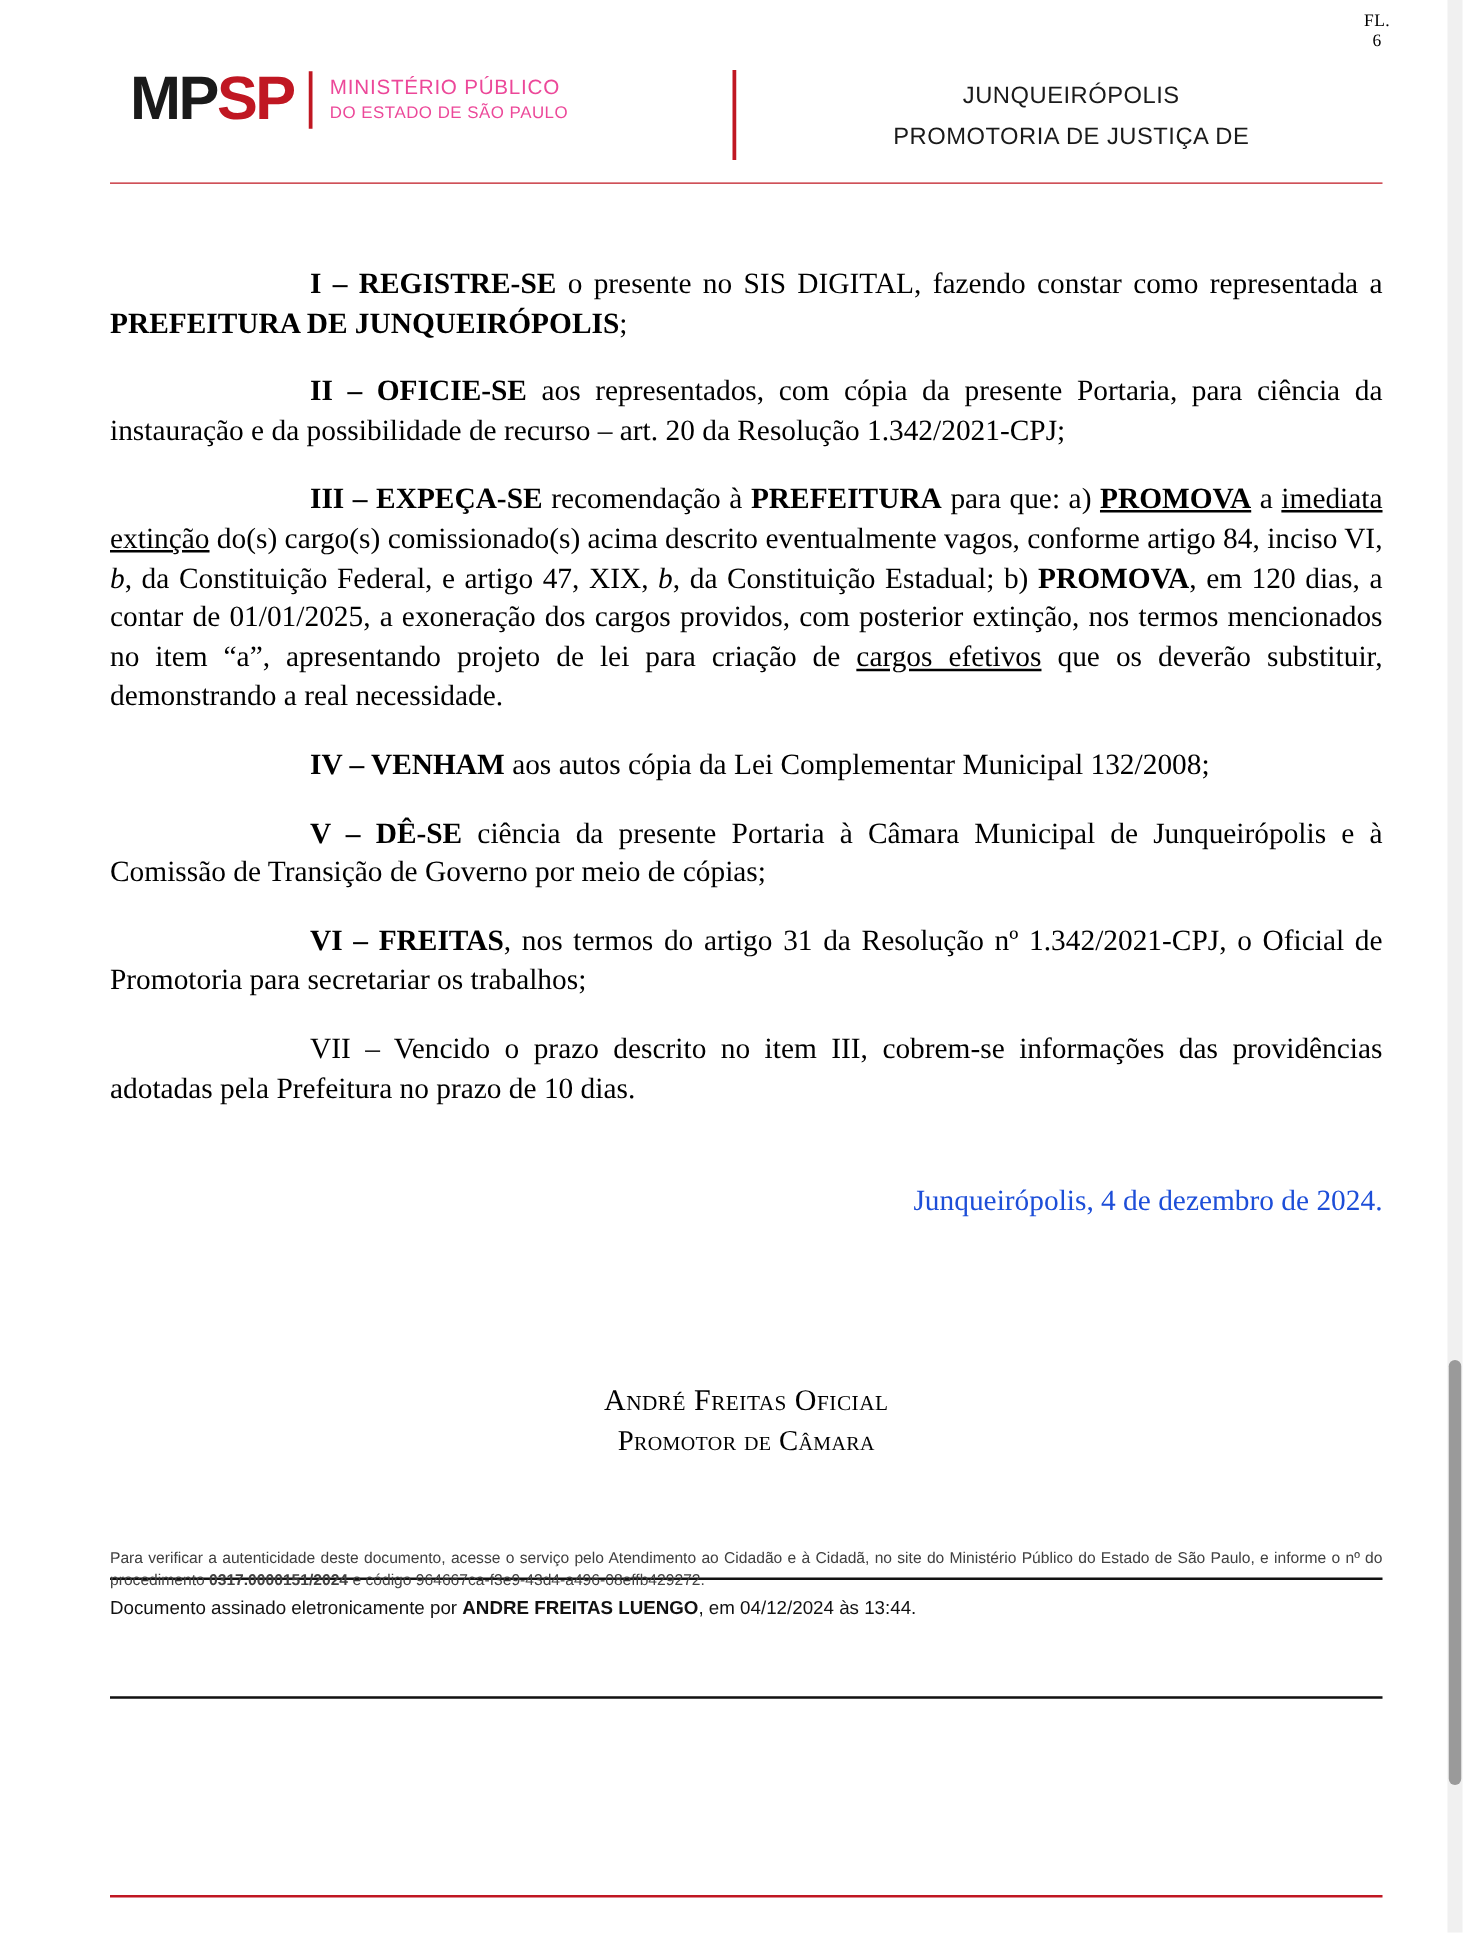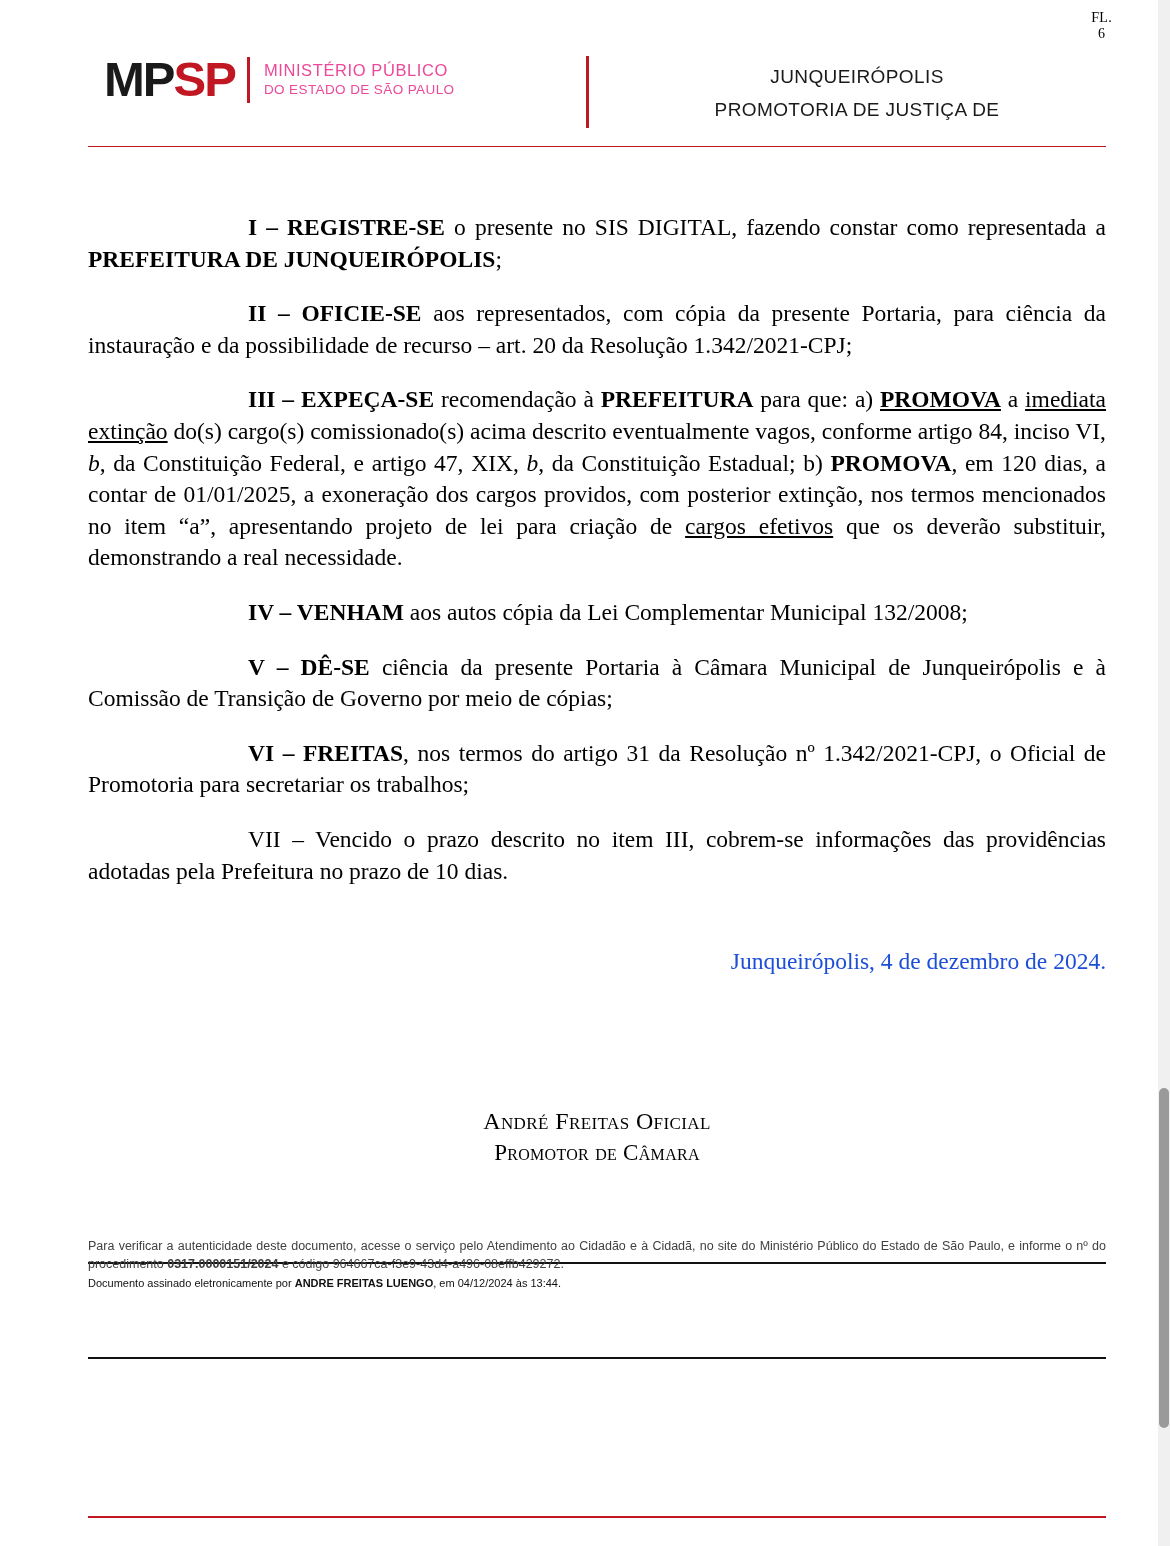--- a/index.html
+++ b/index.html
@@ -193,21 +193,21 @@
     width: 1018px;
     height: 2px;
     background: #c01722;
   }
   .footer-line1 {
     position: absolute;
     left: 88px;
     top: 1276px;
     width: 1018px;
     font-family: "Liberation Sans", sans-serif;
-    font-size: 11px;
+    font-size: 15px;
     color: #111;
     line-height: 1.4;
   }
   .footer-line2 {
     position: absolute;
     left: 88px;
     top: 1237px;
     width: 1018px;
     font-family: "Liberation Sans", sans-serif;
     font-size: 12.5px;

